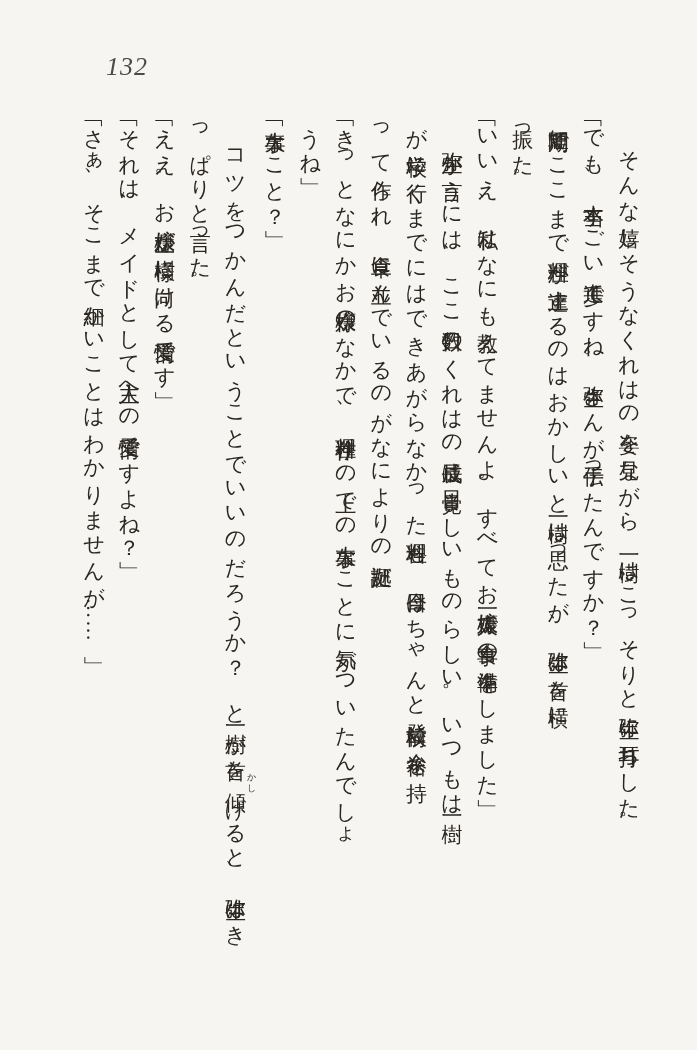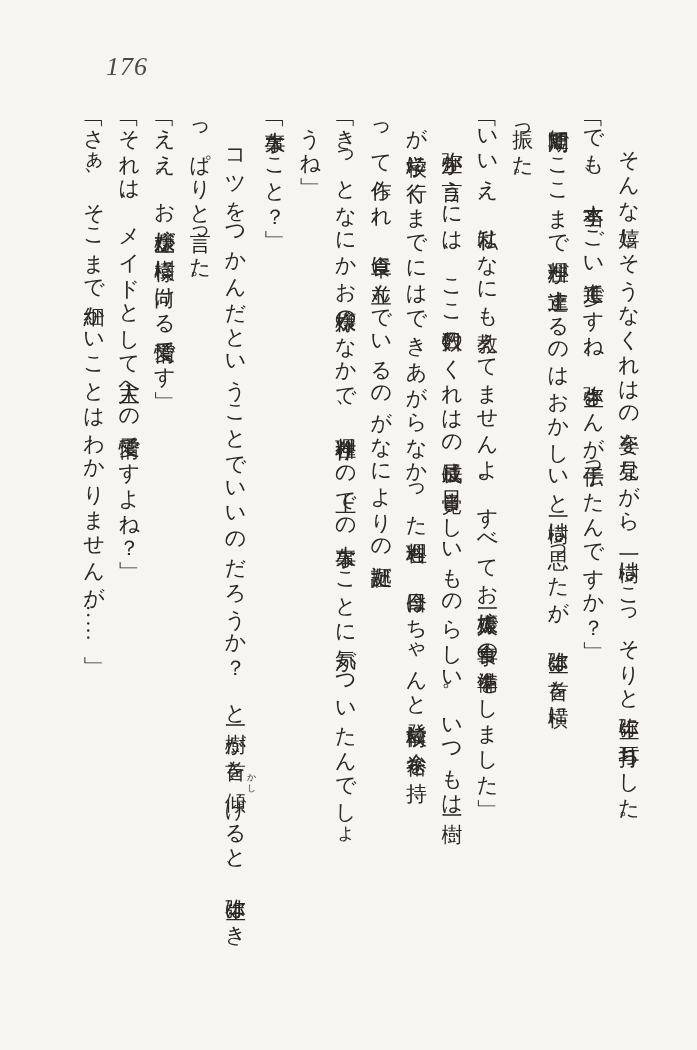--- a/index.html
+++ b/index.html
@@ -51,21 +51,21 @@
     font-size: 9px;
     letter-spacing: 0;
     line-height: 1;
     color: #3a3733;
   }
 </style>
 </head>
 <body>
 
 <div class="page">
-  <div class="page-number">176</div>
+  <div class="page-number">132</div>
   <div class="text-block">
       <p>　そんな嬉しそうなくれはの姿を見ながら、一樹はこっそりと弥生に耳打ちした。</p>
       <p>「でも、本当すごい進歩ですね。弥生さんが手伝ったんですか？」</p>
       <p>短期間でここまで料理が上達するのはおかしいと一樹は思ったが、弥生は首を横に</p>
       <p>振った。</p>
       <p>「いいえ、私はなにも教えてませんよ。すべてお嬢様一人で食事の準備をしました」</p>
       <p>　弥生が言うには、ここ数日のくれはの成長は目覚ましいものらしい。いつもは一樹</p>
       <p>が学校に行くまでにはできあがらなかった料理も、今日はちゃんと登校前に余裕を持</p>
       <p>って作られ、食卓に並んでいるのがなによりの証拠だ。</p>
       <p>「きっとなにかお嬢様のなかで、料理作りの上での大事なことに気がついたんでしょ</p>

